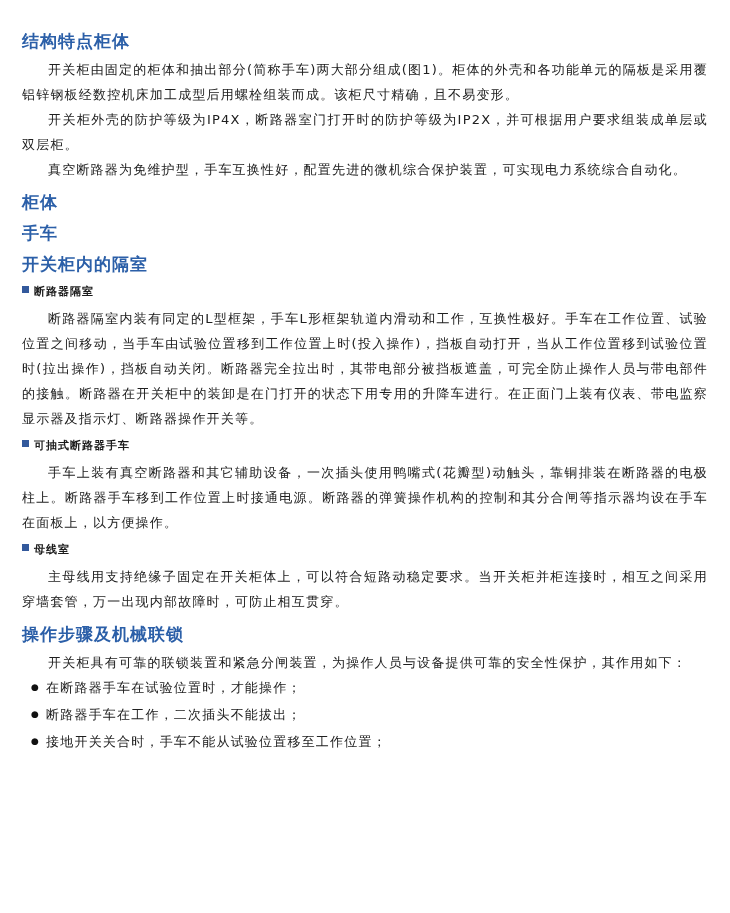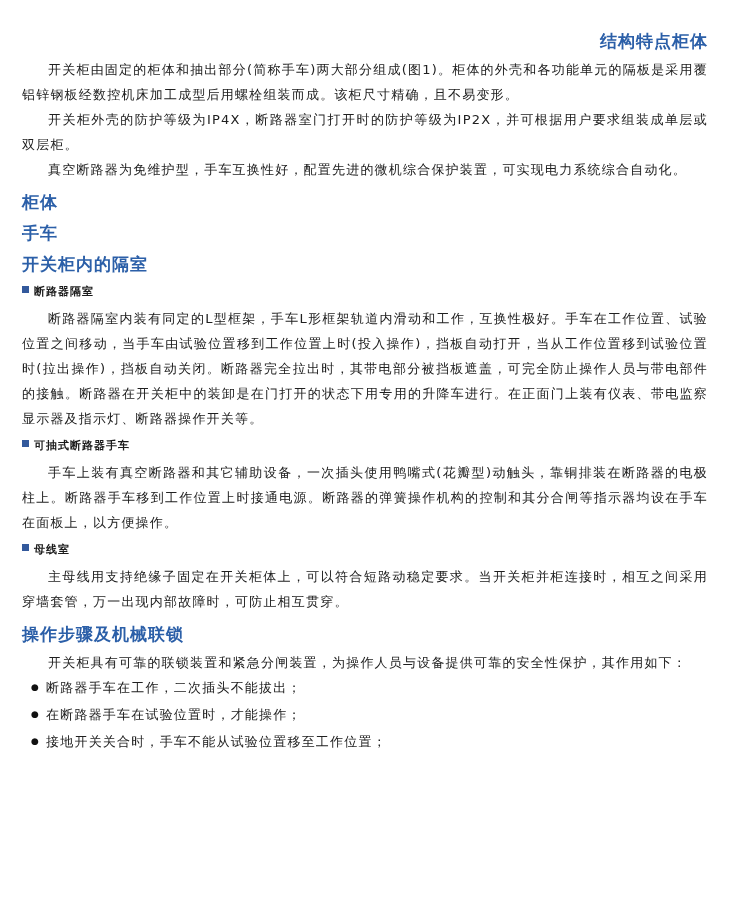--- a/index.html
+++ b/index.html
@@ -21,21 +21,20 @@
   h2.sec {
     color: var(--accent, #2b5fa8);
     font-size: 17px;
     line-height: 22px;
     font-weight: bold;
     letter-spacing: 1px;
     margin: 9px 0 5px 0;
   }
   h2.sec:first-child {
     margin-top: 8px;
-    text-align: right;
   }
   p.para {
     margin: 0;
     font-size: 13px;
     line-height: 25px;
     letter-spacing: 1.2px;
     color: var(--text, #202020);
     text-align: justify;
     text-indent: 2em;
   }
@@ -82,16 +81,16 @@
     <h2 class="sec">手车</h2>
     <h2 class="sec">开关柜内的隔室</h2>
     <div class="sub"><span class="sq"></span><span>断路器隔室</span></div>
     <p class="para">断路器隔室内装有同定的L型框架，手车L形框架轨道内滑动和工作，互换性极好。手车在工作位置、试验位置之间移动，当手车由试验位置移到工作位置上时(投入操作)，挡板自动打开，当从工作位置移到试验位置时(拉出操作)，挡板自动关闭。断路器完全拉出时，其带电部分被挡板遮盖，可完全防止操作人员与带电部件的接触。断路器在开关柜中的装卸是在门打开的状态下用专用的升降车进行。在正面门上装有仪表、带电监察显示器及指示灯、断路器操作开关等。</p>
     <div class="sub"><span class="sq"></span><span>可抽式断路器手车</span></div>
     <p class="para">手车上装有真空断路器和其它辅助设备，一次插头使用鸭嘴式(花瓣型)动触头，靠铜排装在断路器的电极柱上。断路器手车移到工作位置上时接通电源。断路器的弹簧操作机构的控制和其分合闸等指示器均设在手车在面板上，以方便操作。</p>
     <div class="sub"><span class="sq"></span><span>母线室</span></div>
     <p class="para">主母线用支持绝缘子固定在开关柜体上，可以符合短路动稳定要求。当开关柜并柜连接时，相互之间采用穿墙套管，万一出现内部故障时，可防止相互贯穿。</p>
     <h2 class="sec">操作步骤及机械联锁</h2>
     <p class="para">开关柜具有可靠的联锁装置和紧急分闸装置，为操作人员与设备提供可靠的安全性保护，其作用如下：</p>
+    <div class="bullet"><span class="dot">●</span><span>在断路器手车在试验位置时，才能操作；</span></div>
     <div class="bullet"><span class="dot">●</span><span>断路器手车在工作，二次插头不能拔出；</span></div>
-    <div class="bullet"><span class="dot">●</span><span>在断路器手车在试验位置时，才能操作；</span></div>
     <div class="bullet"><span class="dot">●</span><span>接地开关关合时，手车不能从试验位置移至工作位置；</span></div>
   </main>
 
 </body></html>

